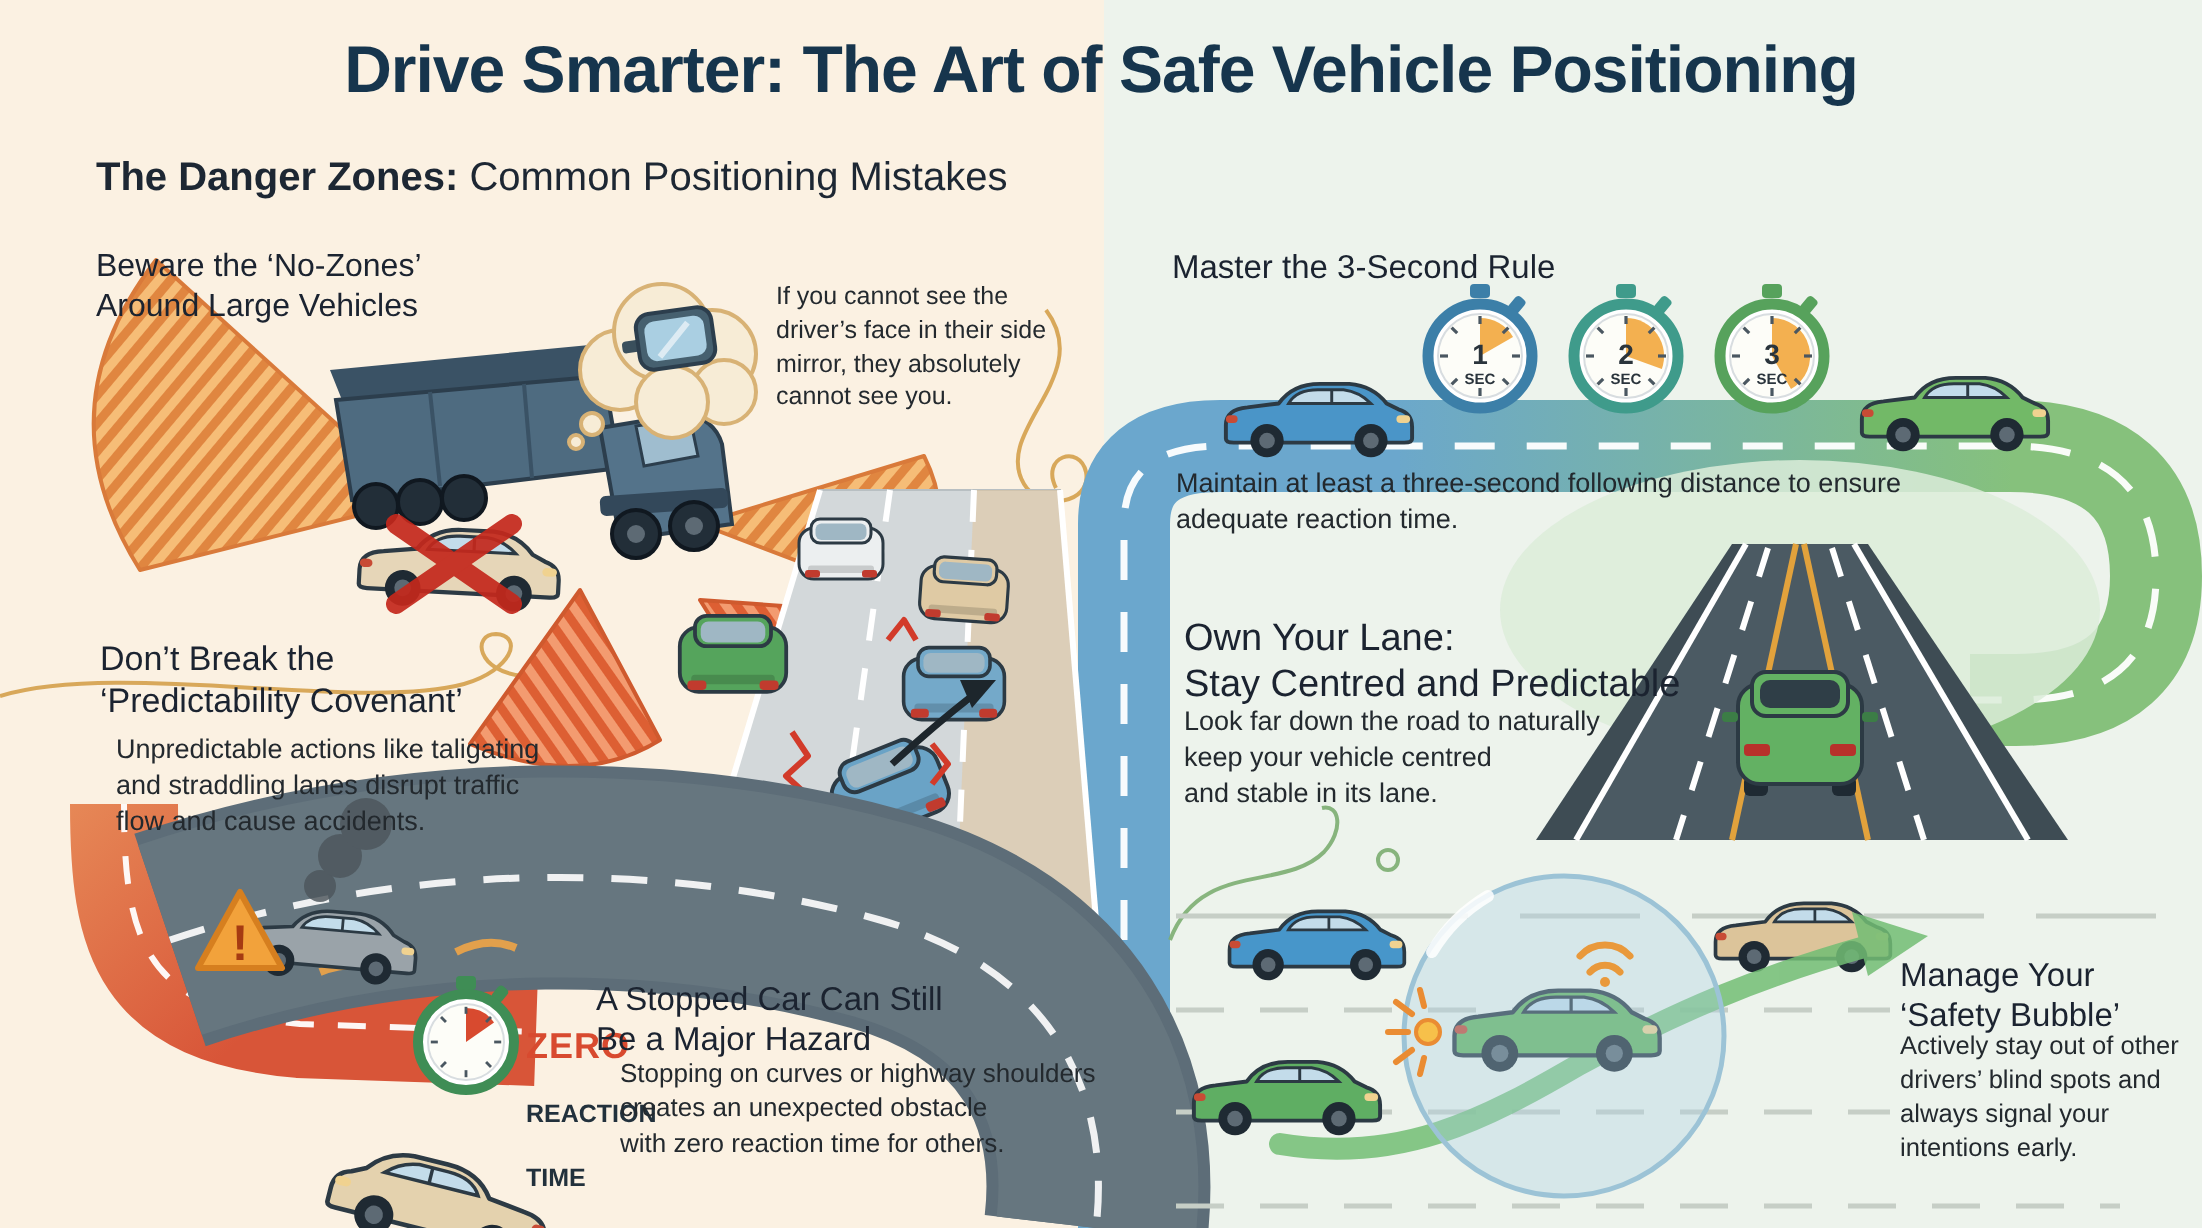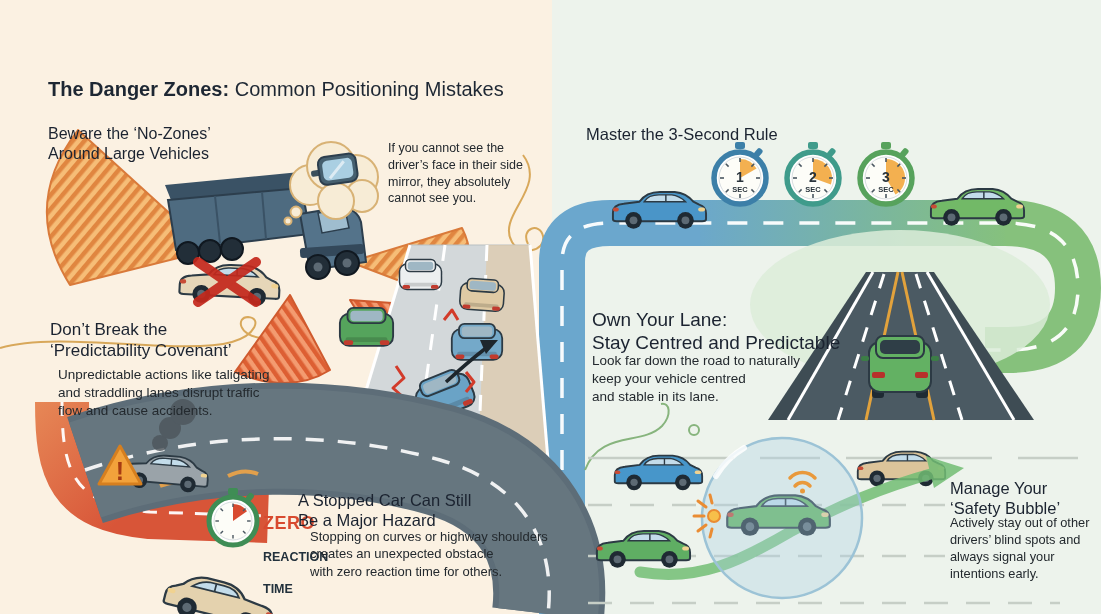--- a/index.html
+++ b/index.html
@@ -311,20 +311,21 @@
             <line x1="706" y1="507" x2="698" y2="501"></line>
         <line x1="706" y1="525" x2="698" y2="531"></line>
             <line x1="712" y1="503" x2="710" y2="495"></line>
         <line x1="712" y1="529" x2="710" y2="537"></line>
       </g>
       <circle cx="714" cy="516" r="6" fill="#f7c04a" stroke="#ea8c33" stroke-width="2"></circle>
     </g>
   </g>
 </svg>
 
+<div class="title">Drive Smarter: The Art of Safe Vehicle Positioning</div>
 
 <div class="colhead" style="left:48px;top:78px">
   <span class="hb">The Danger Zones:</span><span> Common Positioning Mistakes</span>
 </div>
 
 <div class="txt h1s" style="left:48px;top:124px;font-size:16px">Beware the ‘No-Zones’
 Around Large Vehicles</div>
 <div class="txt body-s" style="left:388px;top:140px;width:165px;font-size:12.5px">If you cannot see the
 driver’s face in their side
 mirror, they absolutely
@@ -341,20 +342,22 @@
   <div style="font-size:12.5px;font-weight:800;color:#22313c">REACTION</div>
   <div style="font-size:12.5px;font-weight:800;color:#22313c">TIME</div>
 </div>
 <div class="txt h1s" style="left:298px;top:490px;font-size:16.5px">A Stopped Car Can Still
 Be a Major Hazard</div>
 <div class="txt body-s" style="left:310px;top:528px;font-size:13px">Stopping on curves or highway shoulders
 creates an unexpected obstacle
 with zero reaction time for others.</div>
 
 <div class="txt h1s" style="left:586px;top:124px;font-size:16.5px">Master the 3-Second Rule</div>
+<div class="txt body-s" style="left:588px;top:233px;font-size:13.5px">Maintain at least a three-second following distance to ensure
+adequate reaction time.</div>
 
 <div class="txt h1s" style="left:592px;top:308px;font-size:19px">Own Your Lane:
 Stay Centred and Predictable</div>
 <div class="txt body-s" style="left:592px;top:352px;font-size:13.5px">Look far down the road to naturally
 keep your vehicle centred
 and stable in its lane.</div>
 
 <div class="txt body-s" style="left:950px;top:514px;font-size:12.8px">Actively stay out of other
 drivers’ blind spots and
 always signal your

